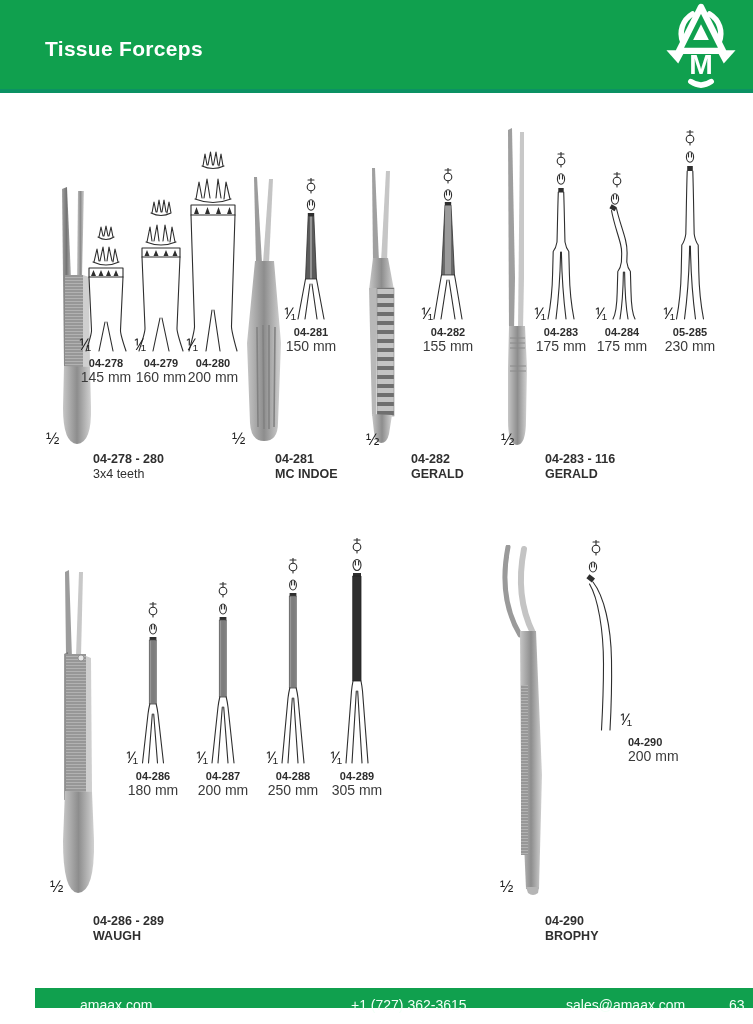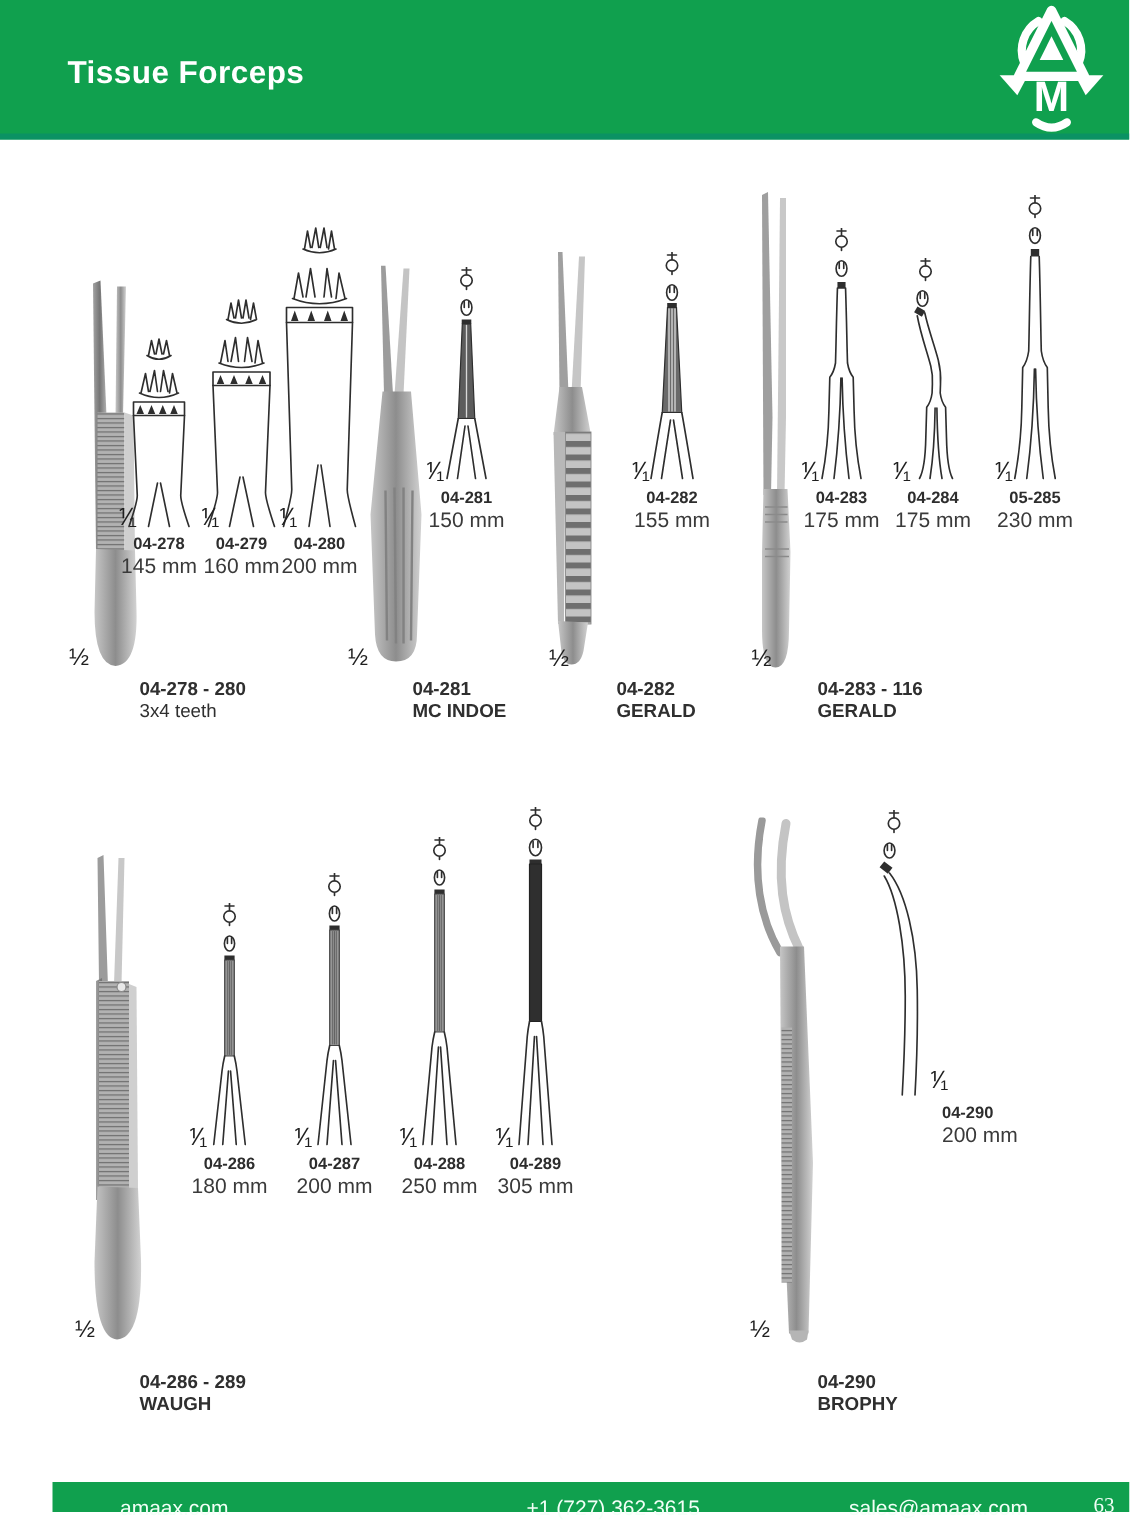--- a/index.html
+++ b/index.html
@@ -9,21 +9,21 @@
   
   .header{position:absolute;left:0;top:0;width:753px;height:89px;background:#10a04e;
           border-bottom:4px solid #0b9263;}
   .page-title{position:absolute;left:45px;top:37px;margin:0;color:#ffffff;
               font-size:21px;font-weight:bold;letter-spacing:.3px;}
   .logo{position:absolute;right:8px;top:3px;width:88px;height:88px;}
 
   
   .footer{position:absolute;left:0;top:988px;width:753px;height:20px;background:#10a04e;margin-left:35px;}
   .footer span{position:absolute;top:9px;color:#f2fff7;font-size:14px;white-space:nowrap;}
-  .f-site{left:45px;} .f-phone{left:316px;} .f-email{left:531px;} .f-page{left:694px;font-family:Liberation Serif, serif;}
+  .f-site{left:45px;} .f-phone{left:316px;} .f-email{left:531px;} .f-page{left:694px;}
 
   
   .variant{position:absolute;width:64px;display:flex;flex-direction:column;align-items:center;}
   .variant svg{display:block;}
   .vcode{font-size:11px;font-weight:bold;margin-top:3px;white-space:nowrap;color:#2d2d2d;}
   .vsize{font-size:14px;white-space:nowrap;color:#3a3a3a;text-align:right;}
   .scale{position:absolute;font-size:16px;color:#1f1f1f;}
   .variant .scale{left:5px;bottom:30px;}
   .scale.abs{position:absolute;}
 

